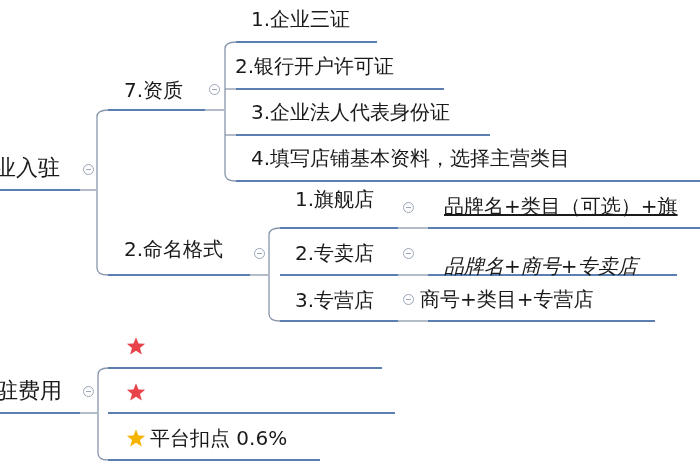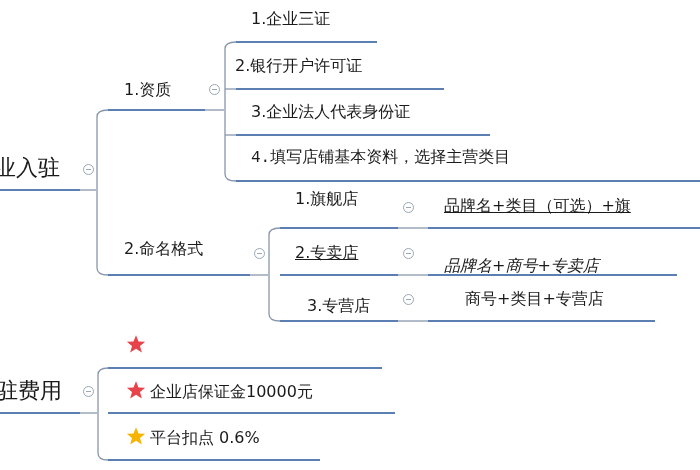--- a/index.html
+++ b/index.html
@@ -5,21 +5,21 @@
   html, body { margin: 0; padding: 0; }
   body {
     width: 700px; height: 470px; position: relative; overflow: hidden;
     background: #ffffff;
     font-family: "DejaVu Sans", "Liberation Sans", sans-serif;
     color: #1a1a1a;
   }
   .lines { position: absolute; left: 0; top: 0; }
   .node {
     position: absolute; white-space: nowrap;
-    font-size: 16px; line-height: 24px; letter-spacing: 0px;
+    font-size: 20px; line-height: 24px; letter-spacing: 0px;
   }
   .root { font-size: 22px; line-height: 26px; }
   .collapse {
     position: absolute; width: 11px; height: 11px;
     border: 1.3px solid #9aa7b8; border-radius: 50%;
     box-sizing: border-box; background: #fff;
   }
   .collapse::after {
     content: ""; position: absolute; left: 2px; right: 2px; top: 4px;
     height: 1.2px; background: #9aa7b8;
@@ -73,53 +73,53 @@
     <path d="M398 321 L428 321"></path>
 
     <path d="M80 413 L97 413"></path>
     <path d="M108 368 Q98 368 98 375 L98 453 Q98 460 108 460"></path>
   </g>
 </svg>
 
 <div class="node root" style="left:-6px; top:155px;">业入驻</div>
 <div class="collapse" style="left:83px; top:164px;"></div>
 
-<div class="node" style="left:124px; top:78px;">1.资质</div>
+<div class="node" style="left:124px; top:78px;">7.资质</div>
 <div class="collapse" style="left:209px; top:84px;"></div>
 
 <div class="node" style="left:251px; top:7px;">1.企业三证</div>
 <div class="node" style="left:235px; top:54px;">2.银行开户许可证</div>
 <div class="node" style="left:251px; top:100px;text-align:center;">3.企业法人代表身份证</div>
-<div class="node" style="left:251px; top:146px;font-family:Liberation Mono, monospace;">4.填写店铺基本资料，选择主营类目</div>
+<div class="node" style="left:251px; top:146px;">4.填写店铺基本资料，选择主营类目</div>
 
 <div class="node" style="left:124px; top:237px;">2.命名格式</div>
 <div class="collapse" style="left:254px; top:248px;"></div>
 
 <div class="node" style="left:295px; top:187px;">1.旗舰店</div>
 <div class="collapse" style="left:403px; top:202px;"></div>
 <div class="node" style="left:444px; top:194px;text-decoration:underline;">品牌名+类目（可选）+旗</div>
 
-<div class="node" style="left:295px; top:241px;text-decoration:underline;">2.专卖店</div>
+<div class="node" style="left:295px; top:241px;">2.专卖店</div>
 <div class="collapse" style="left:403px; top:248px;"></div>
 <div class="node" style="left:444px; top:254px;font-style:italic;">品牌名+商号+专卖店</div>
 
-<div class="node" style="left:295px; top:294px;margin-left:12px;">3.专营店</div>
+<div class="node" style="left:295px; top:288px;">3.专营店</div>
 <div class="collapse" style="left:403px; top:294px;"></div>
-<div class="node" style="left:465px; top:287px;">商号+类目+专营店</div>
+<div class="node" style="left:420px; top:287px;">商号+类目+专营店</div>
 
 <div class="node root" style="left:-4px; top:378px;">驻费用</div>
 <div class="collapse" style="left:83px; top:386px;"></div>
 
 <div class="node" style="left:126px; top:334px;">
   <svg class="star" viewBox="0 0 24 24">
       <polygon points="12,1.5 15,9 23,9.3 16.8,14.3 19,22.3 12,17.8 5,22.3 7.2,14.3 1,9.3 9,9" fill="#e8424a"></polygon>
     </svg>
 </div>
 <div class="node" style="left:126px; top:380px;">
   <svg class="star" viewBox="0 0 24 24">
       <polygon points="12,1.5 15,9 23,9.3 16.8,14.3 19,22.3 12,17.8 5,22.3 7.2,14.3 1,9.3 9,9" fill="#e8424a"></polygon>
-    </svg><span>企业店保证金10000元</span>
+    </svg>
 </div>
 <div class="node" style="left:126px; top:426px;">
   <svg class="star" viewBox="0 0 24 24">
       <polygon points="12,1.5 15,9 23,9.3 16.8,14.3 19,22.3 12,17.8 5,22.3 7.2,14.3 1,9.3 9,9" fill="#f5b400"></polygon>
     </svg><span>平台扣点 0.6%</span>
 </div>
 
 </body></html>

